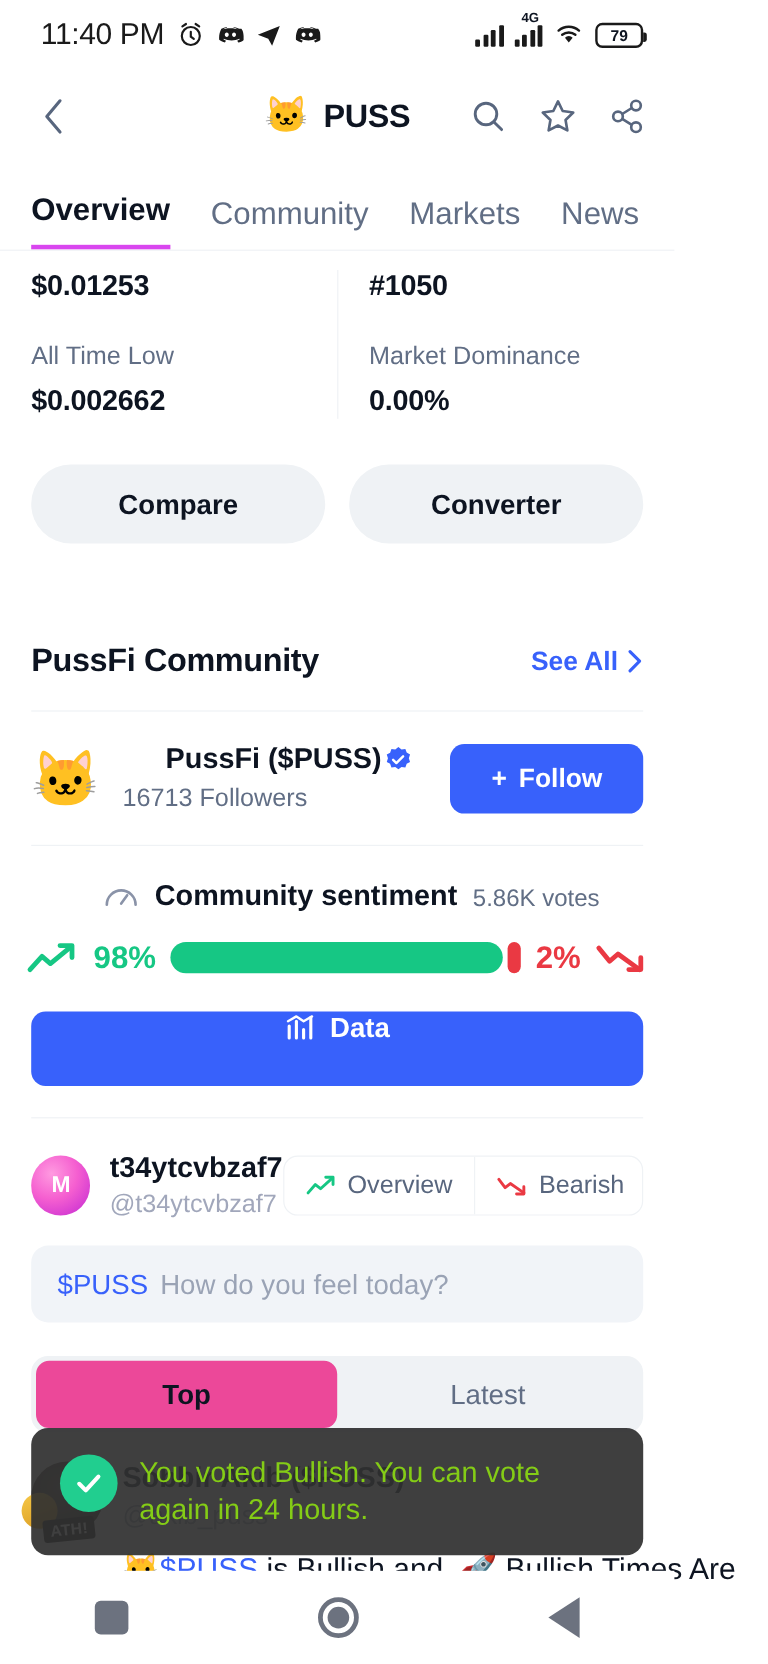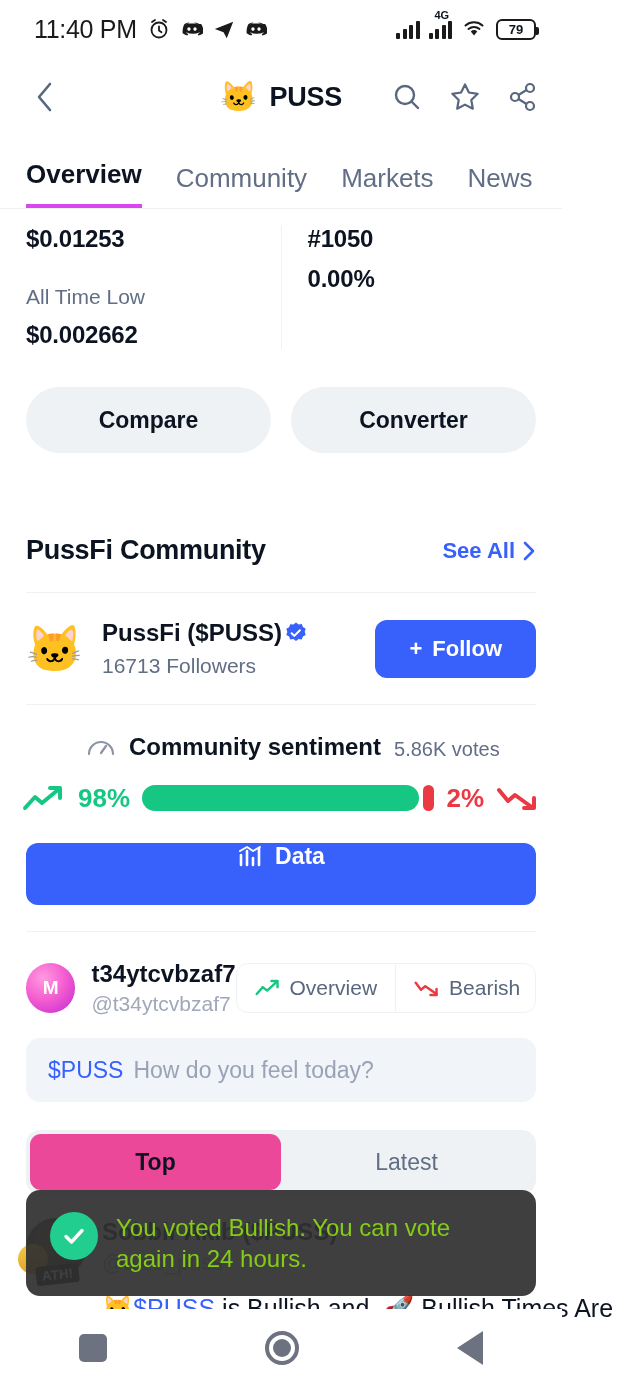--- a/index.html
+++ b/index.html
@@ -70,21 +70,21 @@
   
   .sec-head { display:flex; align-items:center; padding:82px 26px 0 26px; }
   .sec-title { font-size:27px; font-weight:700; letter-spacing:-0.3px; }
   .see-all { margin-left:auto; color:#3861fb; font-size:22px; font-weight:700;
     display:flex; align-items:center; gap:7px; }
   .divider { height:1px; background:#eff2f5; margin:26px 26px 0 26px; }
 
   .profile { display:flex; align-items:center; padding:26px 26px 0 26px; }
   .avatar-cat { width:58px; height:58px; font-size:46px; line-height:58px; text-align:center; }
   .profile-text { margin-left:18px; }
-  .p-name { font-size:24px; font-weight:700; display:flex; align-items:center; gap:2px; }
+  .p-name { font-size:24px; font-weight:700; display:flex; align-items:center; gap:2px;margin-left:36px; }
   .verified { width:24px; height:24px; }
   .p-sub { font-size:21px; color:#616e85; margin-top:7px; }
   .follow-btn { margin-left:auto; background:#3861fb; color:#fff; border-radius:12px;
     height:58px; padding:0 34px; display:flex; align-items:center; justify-content:center;
     gap:10px; font-size:22px; font-weight:700; }
 
   
   .sent-head { display:flex; align-items:flex-end; gap:13px; padding:28px 26px 0 42px;margin-left:44px; }
   .sent-title { font-size:24px; font-weight:700; }
   .sent-votes { font-size:20px; color:#616e85; }
@@ -262,20 +262,21 @@
   <div class="tabs-sep"></div>
 
   <div class="stats">
     <div class="stat-col">
       <div class="stat-val">$0.01253</div>
       <div class="stat-lbl">All Time Low</div>
       <div class="stat-val2">$0.002662</div>
     </div>
     <div class="stat-col right">
       <div class="stat-val">#1050</div>
+      <div class="stat-lbl">Market Dominance</div>
       <div class="stat-val2">0.00%</div>
     </div>
   </div>
 
   <div class="pills">
     <div class="pill">Compare</div>
     <div class="pill">Converter</div>
   </div>
 
   <div class="sec-head">

